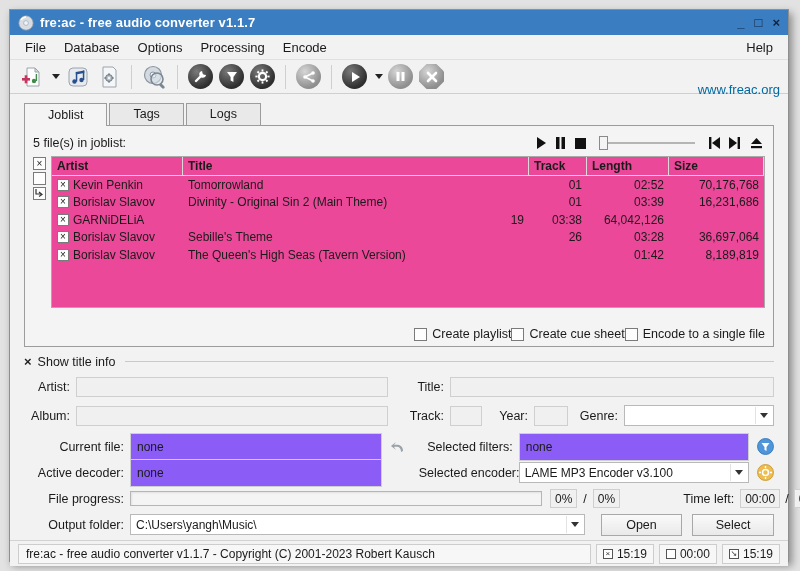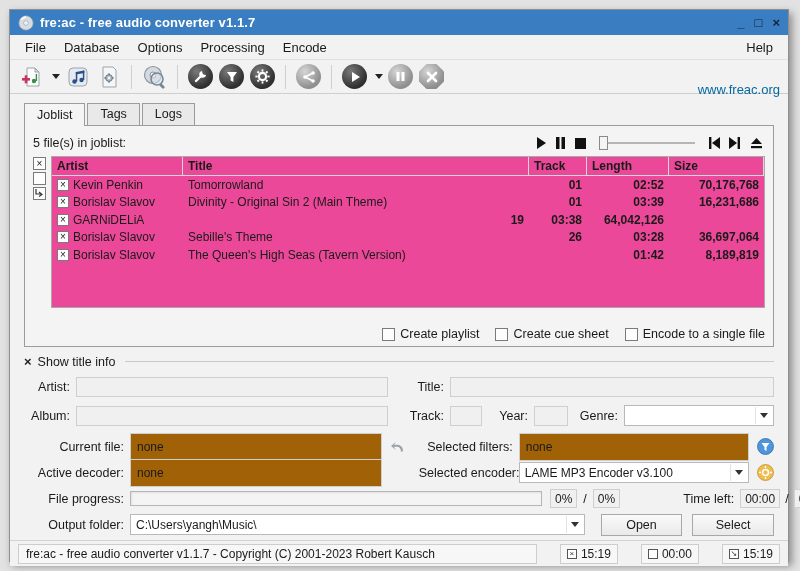--- a/index.html
+++ b/index.html
@@ -46,21 +46,21 @@
   .sphere { width:25px; height:25px; border-radius:50%;
     display:flex; align-items:center; justify-content:center; }
   .sphere.dark { background:radial-gradient(circle at 35% 30%, #7a7a7a, #2e2e2e 70%); }
   .sphere.lite { background:radial-gradient(circle at 35% 30%, #d6d6d6, #8e8e8e 70%); }
   .oct { border-radius:8px; clip-path:polygon(30% 0,70% 0,100% 30%,100% 70%,70% 100%,30% 100%,0 70%,0 30%); }
   .caret { width:0; height:0; border-left:4px solid transparent; border-right:4px solid transparent;
     border-top:5px solid #222; margin-left:3px; flex:none; }
   .tb-link { margin-left:auto; color:#0369a1; font-size:13px;margin-top:25px; }
   
   .tabstrip { display:flex; padding:8px 0 0 14px; flex:none; }
-  .tab { border:1px solid #9c9c9c; border-bottom:none; padding:3px 12px 4px;
+  .tab { border:1px solid #9c9c9c; border-bottom:none; padding:3px 23px 4px;
     background:#e9e9e9; font-size:12.5px; margin-right:2px; position:relative; top:1px; }
   .tab.active { background:#f4f4f4; padding-top:4px; z-index:2; }
   .tabpanel {
     border:1px solid #9c9c9c; margin:0 14px; background:#f4f4f4;
     flex:none; height:222px; position:relative; padding:6px 8px 0 8px;
   }
   .list-head { display:flex; align-items:center; height:22px; }
   .summary { font-size:12.5px; }
   .player { margin-left:auto; display:flex; align-items:center; gap:9px; padding-right:2px; }
   .pbtn { display:flex; align-items:center; justify-content:center; }
@@ -71,54 +71,54 @@
   .list-area { display:flex; margin-top:2px; }
   .selcol { width:18px; flex:none; display:flex; flex-direction:column; gap:2px; padding-top:1px; }
   .cbx { width:13px; height:13px; border:1px solid #7a7a7a; background:#fdfdfd;
     font-size:10px; line-height:11px; text-align:center; color:#222; flex:none; }
   .grid-table { flex:1; border:1px solid #a9a9a9; background:#ec4899; height:152px; overflow:hidden; }
   .trow { display:grid; grid-template-columns:131px 346px 58px 82px 1fr;
     height:17.5px; align-items:center; font-size:12px; }
   .trow.hdr { font-weight:bold; border-bottom:1px solid #d9d9d9; height:19px; }
   .trow.hdr .cell { border-right:1px solid #d9d9d9; height:100%; display:flex; align-items:center; }
   .cell { padding:0 5px; white-space:nowrap; overflow:hidden; }
-  .cell.num { text-align:right;font-weight:bold; }
+  .cell.num { text-align:right; }
   .artist-cell { display:flex; align-items:center; gap:4px; }
   .artist-cell .cbx { width:12px; height:12px; line-height:10px; }
-  .opts-row { position:absolute; right:8px; bottom:5px; display:flex; gap:16px; align-items:center; }
+  .opts-row { position:absolute; right:8px; bottom:5px; display:flex; gap:0; align-items:center; }
   .opt { display:flex; align-items:center; gap:5px; font-size:12.5px; }
   
   .titleinfo { margin:7px 14px 0; flex:none; }
   .ti-head { display:flex; align-items:center; gap:6px; font-size:12.5px; }
   .ti-head .line { flex:1; height:1px; background:#c9c9c9; margin-left:4px; }
   .xgl { font-size:13px; font-weight:bold; color:#222; }
   .ti-row { display:flex; align-items:center; margin-top:8px; }
   .lab { text-align:right; padding-right:6px; font-size:12.5px; white-space:nowrap; }
   .inp { height:20px; border:1px solid #cfcfcf; background:#f0f0f0; }
   .sel { height:21px; border:1px solid #b9b9b9; background:#fff; display:flex; align-items:center;
     font-size:12px; padding-left:5px; position:relative; }
   .sel .arr { position:absolute; right:1px; top:1px; bottom:1px; width:17px;
     display:flex; align-items:center; justify-content:center; border-left:1px solid #e3e3e3; }
   .tri-dn { width:0; height:0; border-left:4px solid transparent; border-right:4px solid transparent; border-top:5px solid #333; }
   
   .statuspanel { margin:10px 14px 0; flex:none; }
   .sp-row { display:flex; align-items:center; height:21px; margin-bottom:5px; }
   .sp-row .lab { width:106px; flex:none; }
-  .field { height:28px; border:1px solid #cfcfcf; background:#a16207; font-size:12px;
+  .field { height:28px; border:1px solid #cfcfcf; background:#8b5cf6; font-size:12px;
     display:flex; align-items:center; padding-left:6px; }
   .icon-after { margin-left:7px; flex:none; width:18px; height:18px; display:flex; align-items:center; justify-content:center; }
   .prog-track { width:412px; height:15px; border:1px solid #b5b5b5; background:#f4f4f4;
     box-shadow:inset 1px 1px 2px rgba(0,0,0,.08); flex:none; }
   .mini-box { border:1px solid #cfcfcf; background:#f0f0f0; height:19px; display:flex;
     align-items:center; justify-content:center; font-size:12px; padding:0 4px; }
   .btn { height:22px; border:1px solid #a8a8a8; background:linear-gradient(#fafafa,#e9e9e9);
     font-size:12.5px; display:flex; align-items:center; justify-content:center; width:83px; }
   
   .statusbar { margin-top:auto; height:26px; border-top:1px solid #d2d2d2; background:#f2f2f2;
-    display:flex; align-items:center; padding:0 8px; gap:23px; flex:none; }
+    display:flex; align-items:center; padding:0 8px; gap:5px; flex:none; }
   .sb-main { flex:1; height:20px; border:1px solid #cdcdcd; background:#f7f7f7;
     display:flex; align-items:center; padding:0 7px; font-size:12px; white-space:nowrap; overflow:hidden; }
   .sb-box { height:20px; border:1px solid #cdcdcd; background:#f7f7f7; display:flex;
     align-items:center; gap:4px; padding:0 6px; font-size:12px; }
   .sb-ic { width:10px; height:10px; border:1px solid #555; font-size:8px; line-height:8px;
     text-align:center; color:#333; background:#fff; }
 </style>
 </head>
 <body>
 

